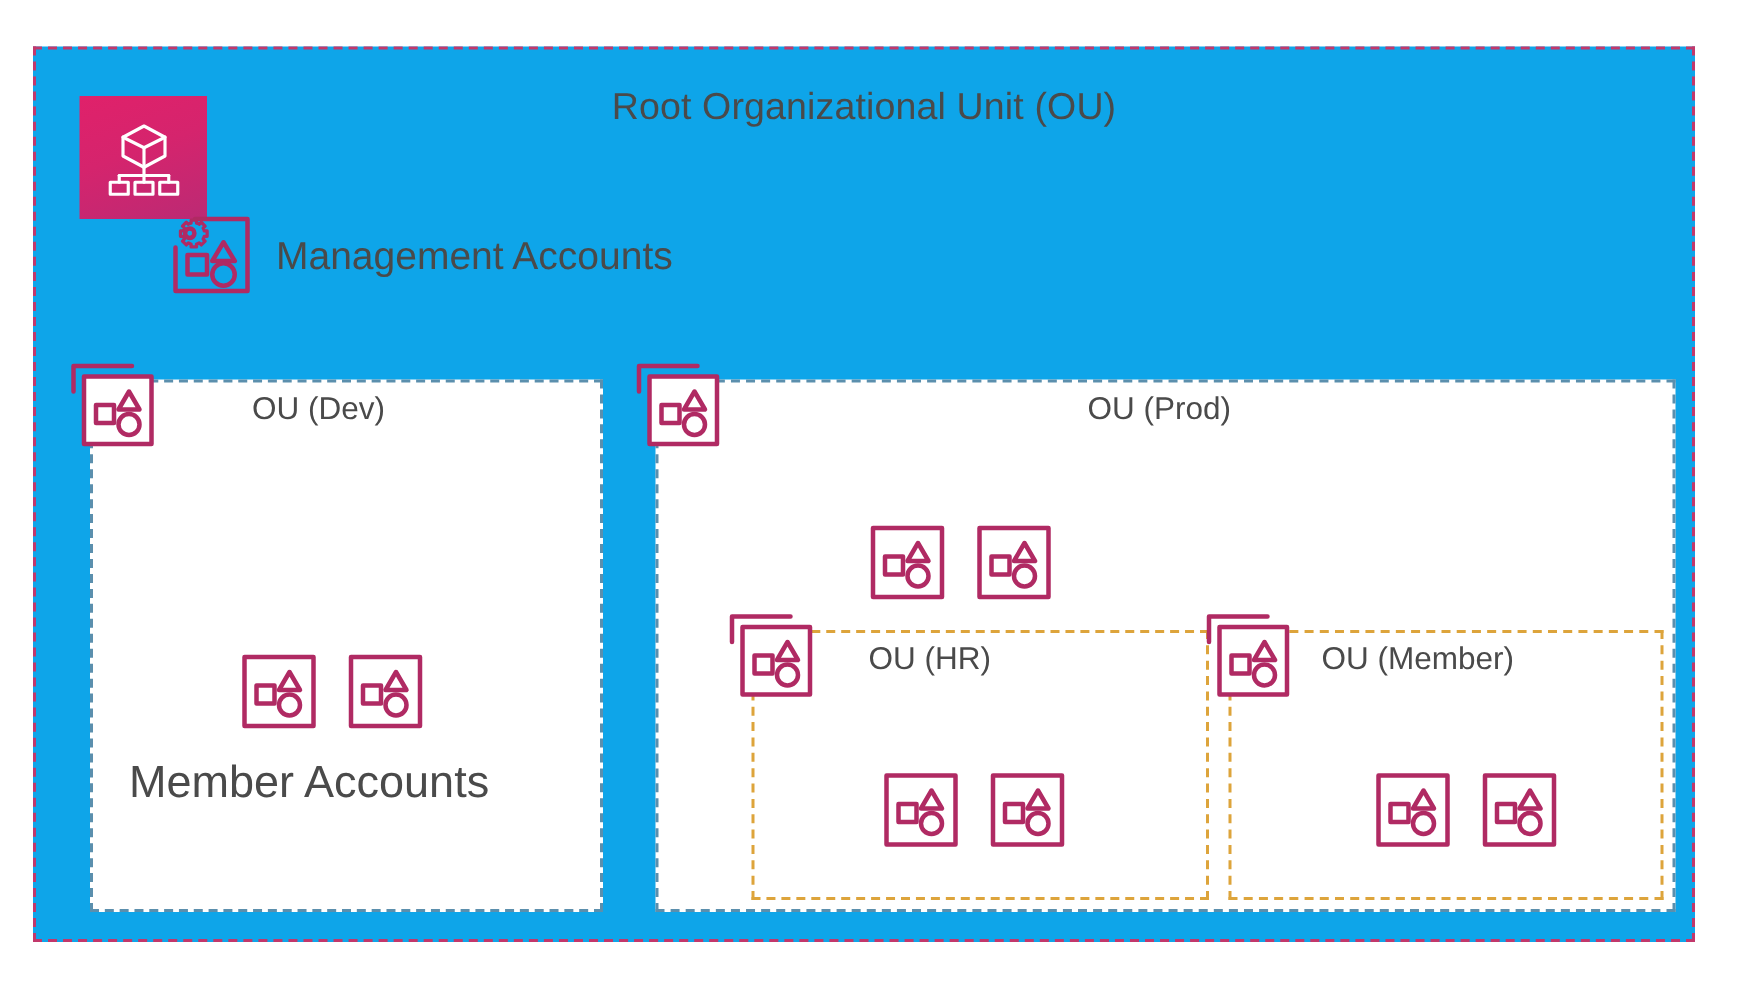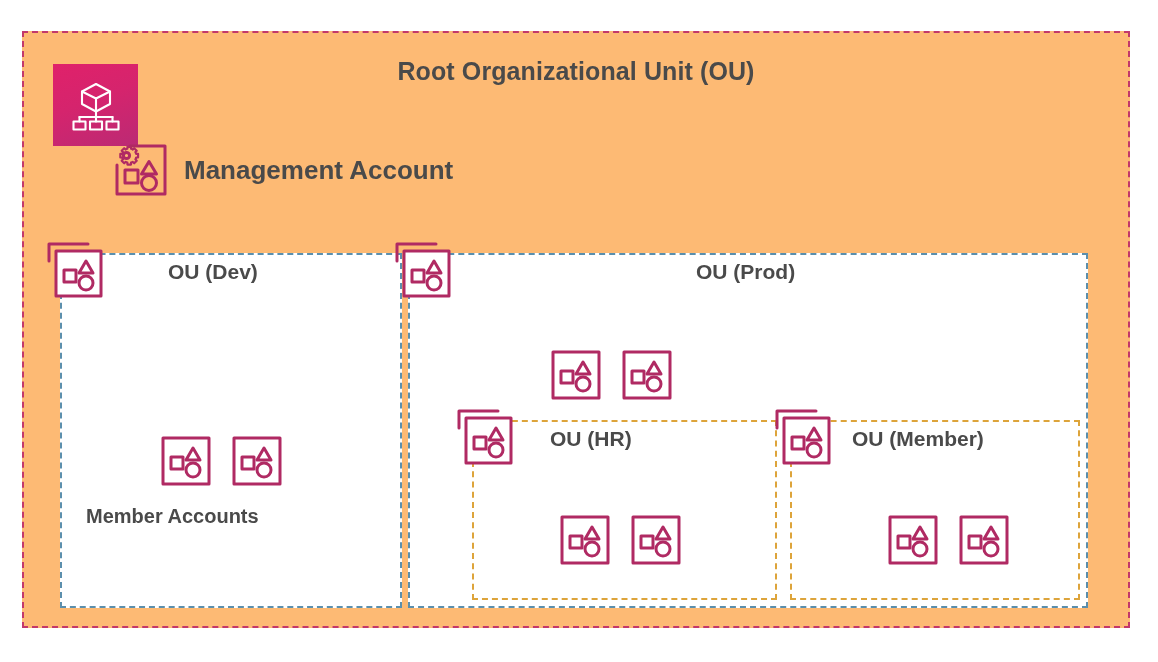--- a/index.html
+++ b/index.html
@@ -23,22 +23,21 @@
 
   
   .root-ou {
     position: absolute;
     left: 22px;
     top: 31px;
     width: 1108px;
     height: 597px;
     box-sizing: border-box;
     border: 2px dashed #c2386b;
-    background: #fdba74;
-    font-weight: bold;
+    background: #0ea5e9;
   }
 
   .root-title {
     position: absolute;
     left: 0;
     top: 24px;
     width: 100%;
     text-align: center;
     font-size: 25px;
     color: #4a4a4a;
@@ -74,21 +73,21 @@
   }
 
   
   .ou-panel {
     position: absolute;
     box-sizing: border-box;
     border: 2px dashed #5b8fad;
     background: #ffffff;
   }
   .ou-dev  { left: 36px;  top: 220px; width: 342px; height: 355px; }
-  .ou-prod { left: 384px; top: 220px; width: 680px; height: 355px; }
+  .ou-prod { left: 413px; top: 220px; width: 680px; height: 355px; }
 
   
   .ou-sub {
     position: absolute;
     box-sizing: border-box;
     border: 2px dashed #dda43b;
     background: #ffffff;
   }
   .ou-hr      { left: 62px;  top: 165px; width: 305px; height: 180px; }
   .ou-finance { left: 380px; top: 165px; width: 290px; height: 180px; }
@@ -125,21 +124,21 @@
   }
   .dev-accts  { left: 98px;  top: 180px; }
   .prod-accts { left: 140px; top: 94px; }
   .hr-accts   { left: 85px;  top: 92px; }
   .fin-accts  { left: 95px;  top: 92px; }
 
   .member-label {
     position: absolute;
     left: 24px;
     top: 250px;
-    font-size: 20px;
+    font-size: 30px;
     color: #4a4a4a;
     white-space: nowrap;
   }
 
   svg { overflow: visible; }
 </style>
 </head>
 <body>
 
 <div id="canvas">
@@ -184,21 +183,21 @@
                      L1.25 12.65 L1.25 9.95 A6.2 6.2 0 0 1 -1.3 8.9 L-3.2 10.8
                      L-6.75 7.25 L-4.85 5.35 A6.2 6.2 0 0 1 -5.9 2.8 L-8.6 2.8 Z" transform="scale(0.72)"></path>
             <circle cx="0" cy="0" r="3.1"></circle>
           </g>
 
           <rect x="17" y="33" width="13" height="13"></rect>
           <path d="M41 24.5 L48.5 37 L33.5 37 Z"></path>
           <circle cx="41" cy="46" r="7.5"></circle>
         </svg>
       </span>
-      <span class="mgmt-label">Management Account</span>
+      <span class="mgmt-label">Management Accounts</span>
     </div>
 
     <div class="ou-panel ou-dev">
 
       <div class="ou-head ou-dev-head">
         <span>
           <svg width="62" height="62" viewBox="0 0 62 62" fill="none" stroke="#b02a63" stroke-width="3" stroke-linejoin="round" stroke-linecap="round">
             <path d="M5 22 L5 5 L44 5"></path>
             <rect x="12" y="12" width="45" height="45" fill="#ffffff"></rect>
             <rect x="20" y="31" width="12" height="12"></rect>

